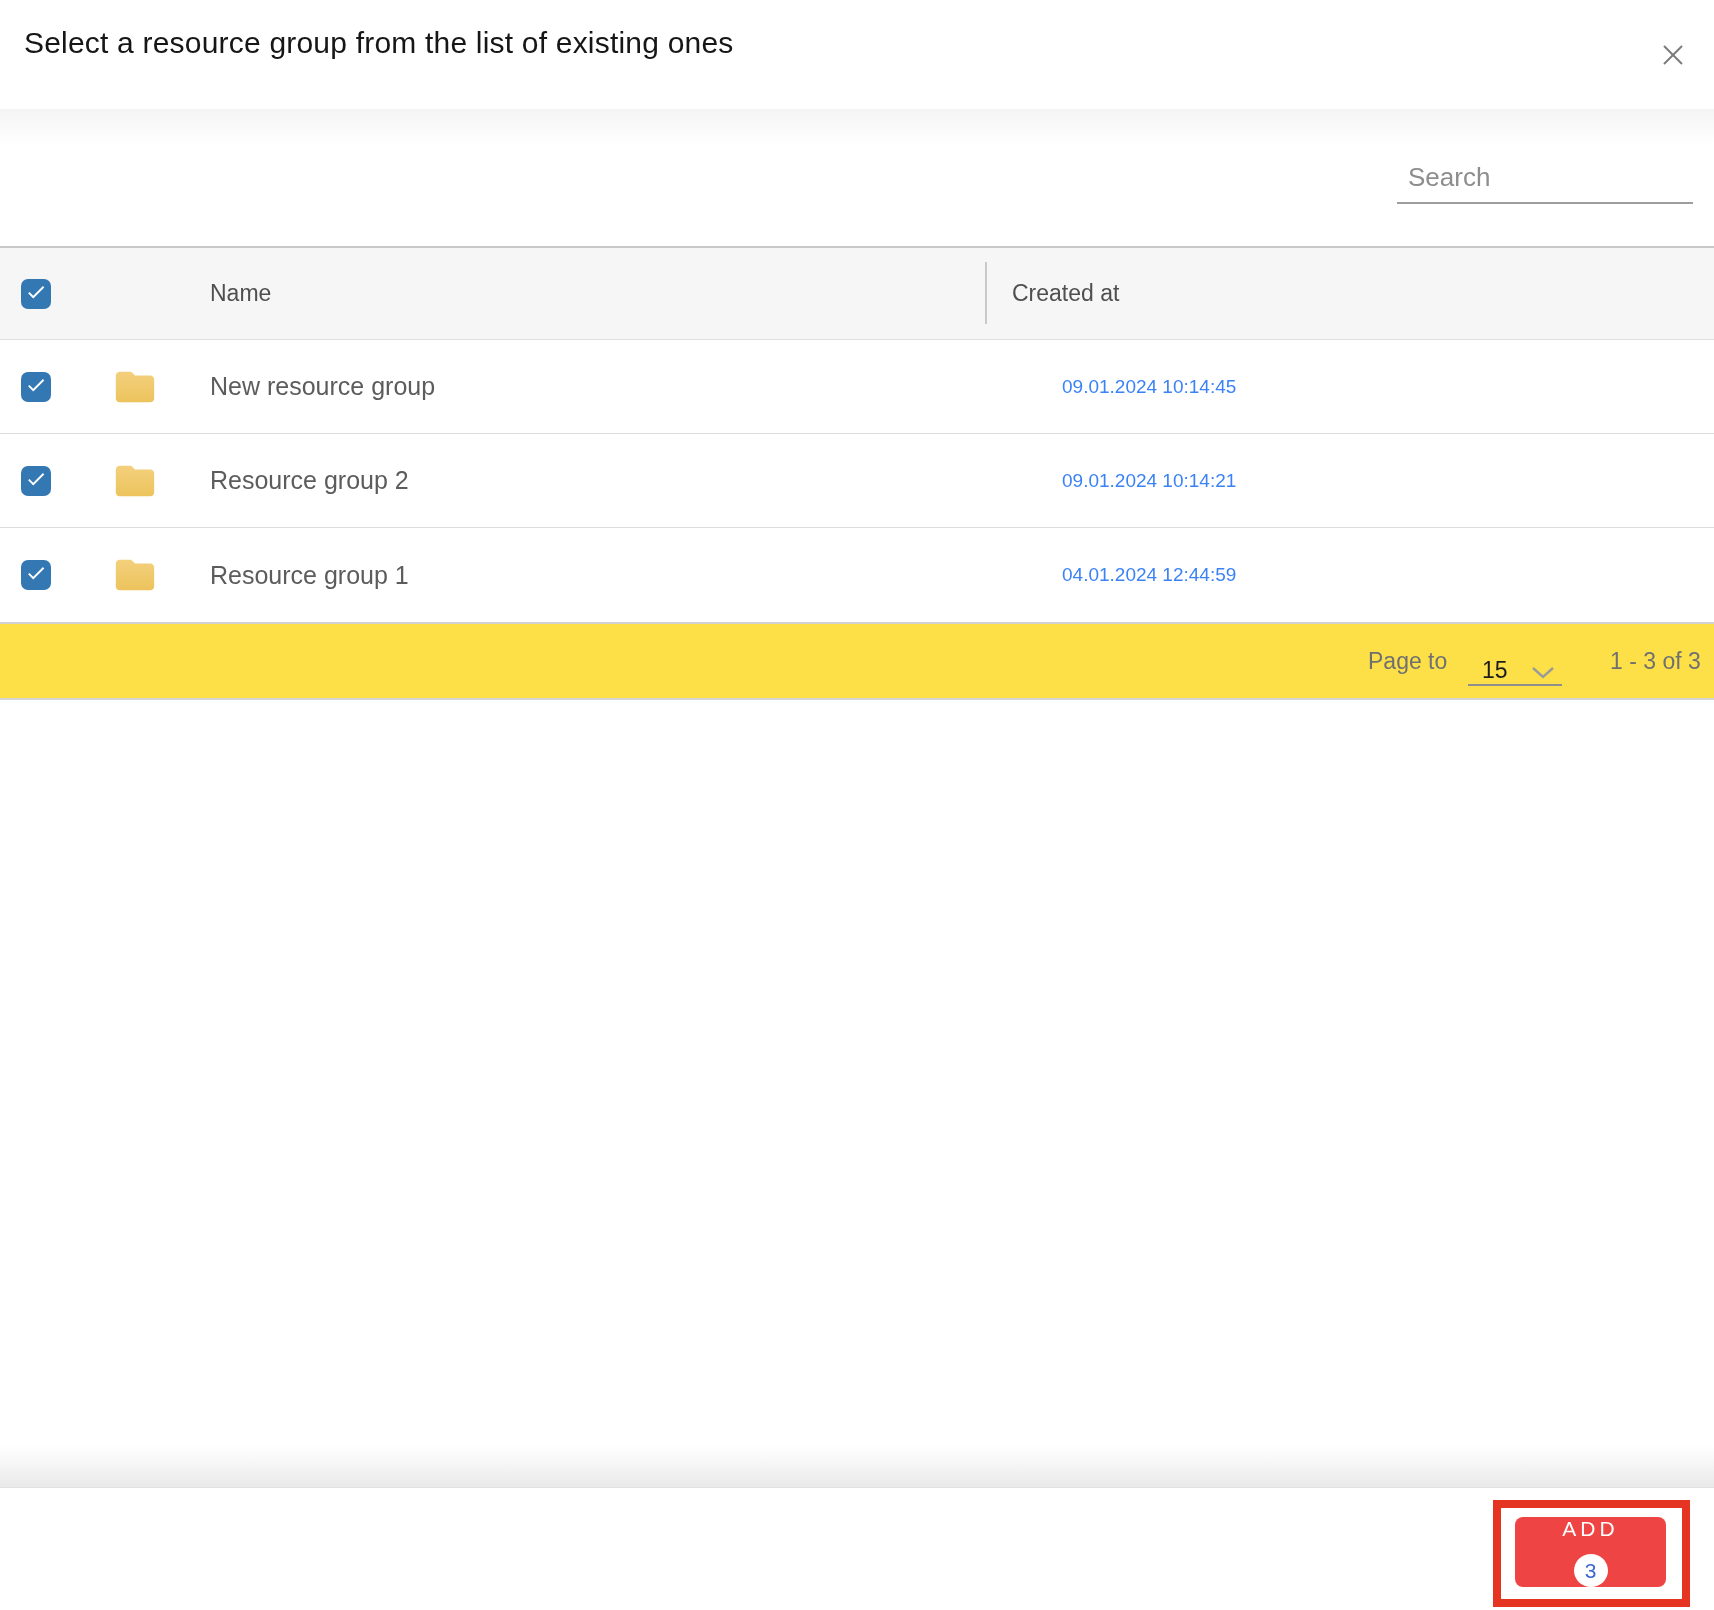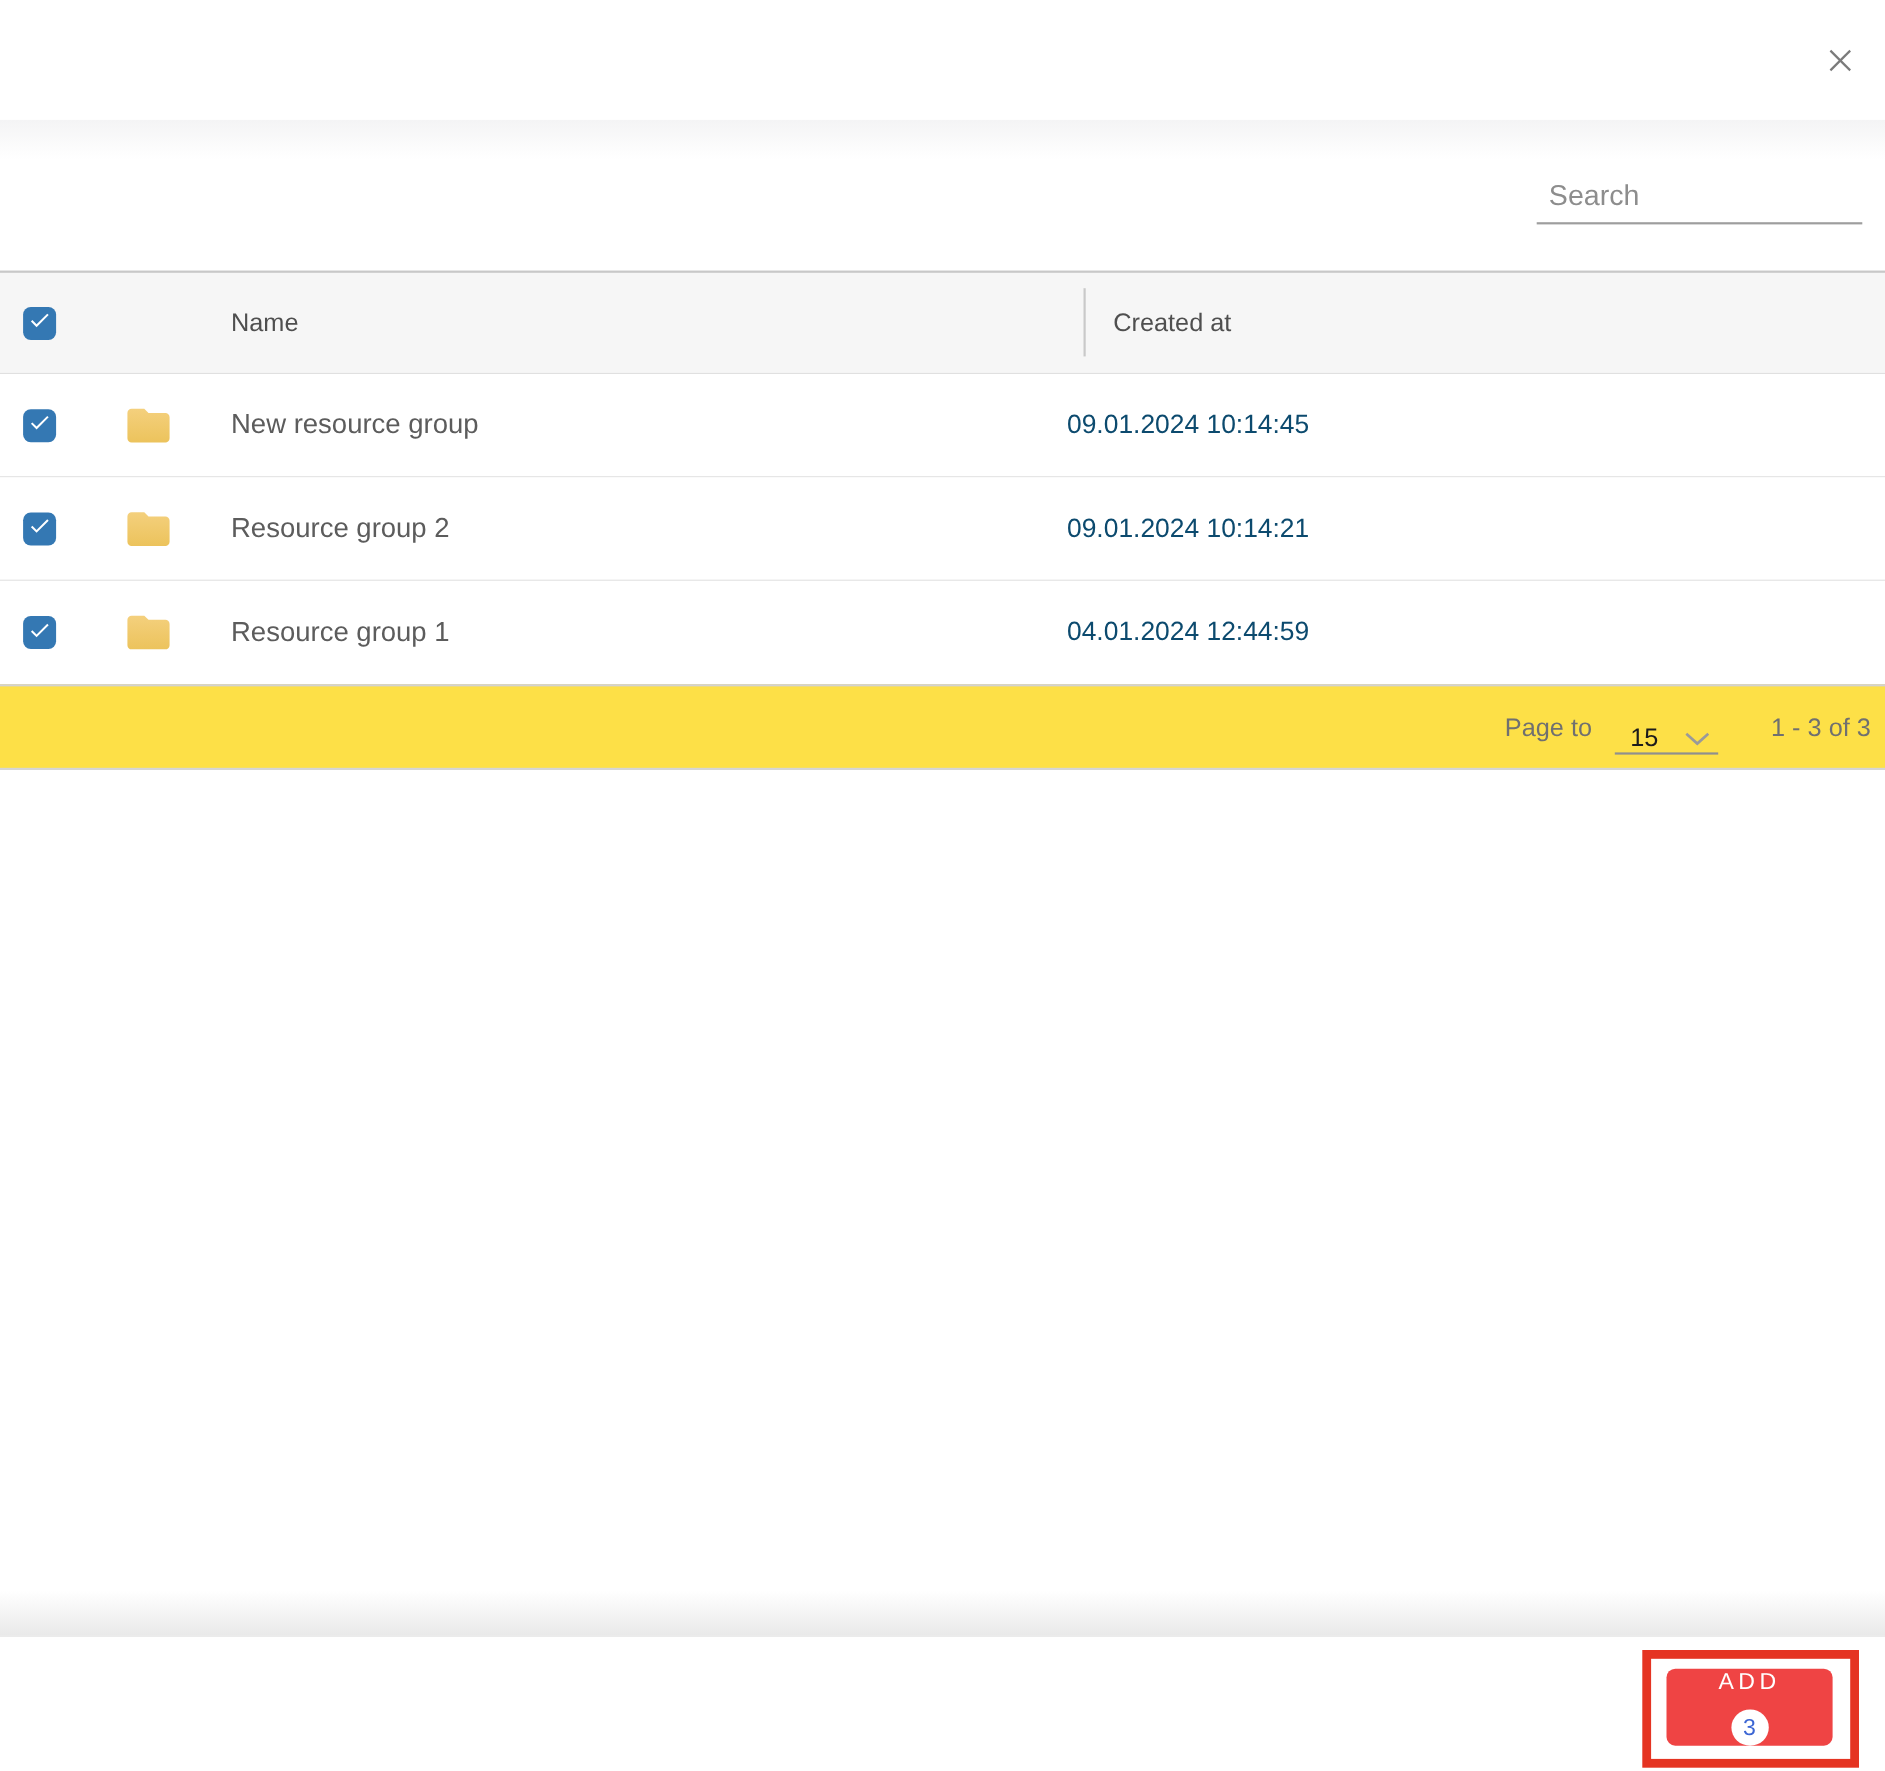--- a/index.html
+++ b/index.html
@@ -138,27 +138,27 @@
     left: 210px;
     top: 0;
     height: 100%;
     display: flex;
     align-items: center;
     font-size: 25px;
     color: #5c5c5c;
   }
   .row-date {
     position: absolute;
-    left: 970px;
+    left: 1062px;
     top: 0;
     height: 100%;
     display: flex;
     align-items: center;
-    font-size: 24px;
-    color: #0c4a6e;
+    font-size: 19px;
+    color: #3b82f6;
   }
 
   
   .list-footer {
     position: absolute;
     top: 622px; left: 0; right: 0;
     height: 78px;
     box-sizing: border-box;
     background: #fde047;
     border-top: 2px solid #d2d2d2;
@@ -258,20 +258,21 @@
     align-items: center;
     justify-content: center;
   }
 </style>
 </head>
 <body>
 
 <div class="modal">
 
   <div class="titlebar">
+    <div class="dialog-title">Select a resource group from the list of existing ones</div>
     <button class="close-btn">
       <span>
         <svg width="26" height="26" viewBox="0 0 26 26">
           <line x1="4" y1="4" x2="22" y2="22" stroke="#7b7b7b" stroke-width="2"></line>
           <line x1="22" y1="4" x2="4" y2="22" stroke="#7b7b7b" stroke-width="2"></line>
         </svg>
       </span>
     </button>
   </div>
   <div class="top-shadow"></div>

